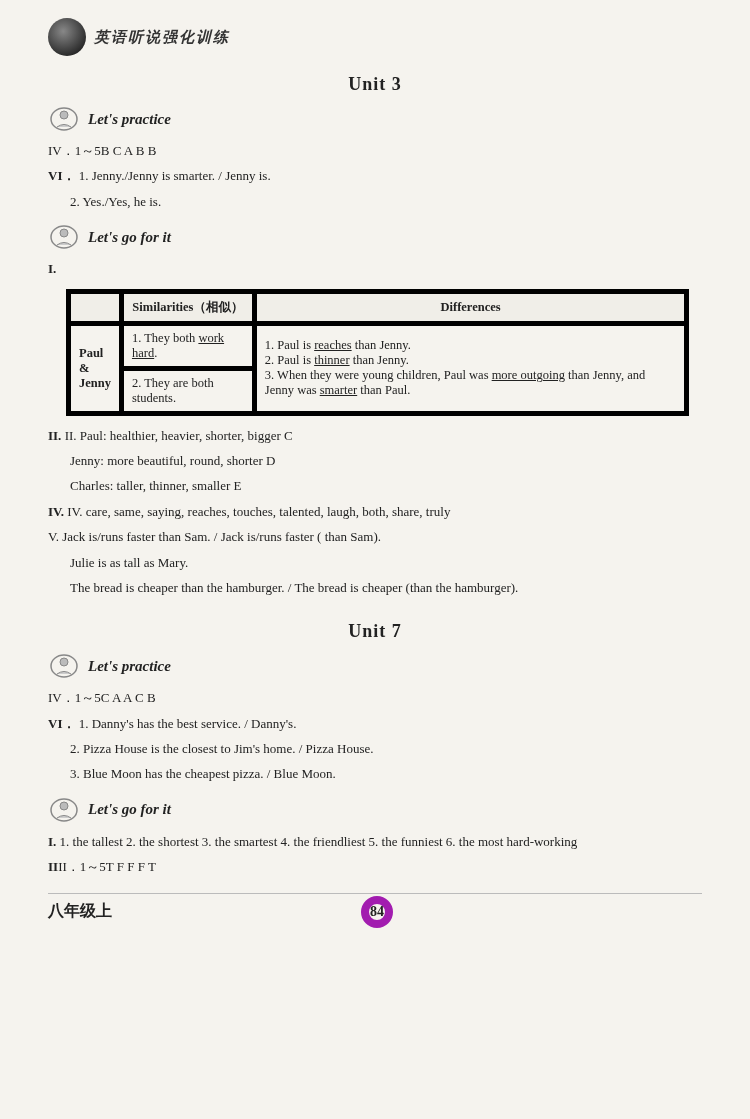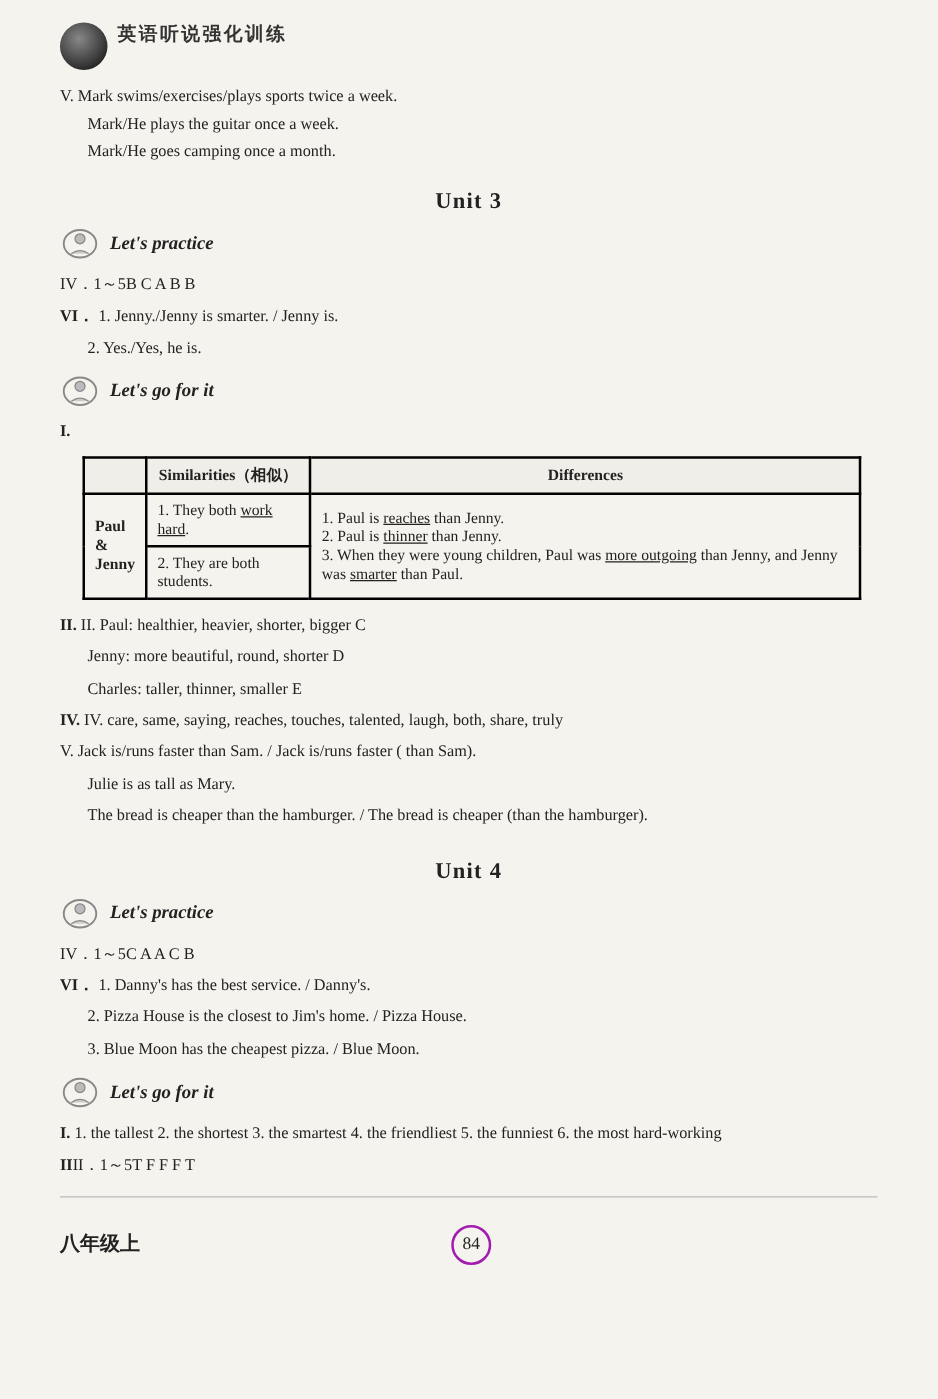--- a/index.html
+++ b/index.html
@@ -14,22 +14,23 @@
     }
     .page {
       width: 750px;
       min-height: 1119px;
       padding: 18px 48px 60px 48px;
       background: #f5f3ee;
       position: relative;
     }
     .header-row {
       display: flex;
-      align-items: flex-start;
+      align-items: center;
       margin-bottom: 10px;
+      font-style: italic;
     }
     .logo-circle {
       width: 38px;
       height: 38px;
       border-radius: 50%;
       background: radial-gradient(circle at 40% 35%, #888, #222 80%);
       display: inline-block;
       margin-right: 8px;
       flex-shrink: 0;
     }
@@ -80,76 +81,71 @@
     .bold { font-weight: bold; }
     .table-wrap {
       margin: 8px 0 8px 18px;
     }
     table {
       border-collapse: collapse;
       width: 98%;
       font-size: 12.5px;
     }
     table th, table td {
-      border: 2px solid #000000;
+      border: 5px solid #000000;
       padding: 5px 8px;
       vertical-align: middle;
     }
     table th {
       background: #f0eee8;
       font-weight: bold;
       text-align: center;
     }
     .paul-cell {
       font-weight: bold;
       text-align: left;
       white-space: nowrap;
     }
     .underline { text-decoration: underline; }
     .bottom-bar {
       display: flex;
       justify-content: space-between;
       align-items: center;
       margin-top: 14px;
-      padding-top: 22px;
+      padding-top: 2px;
       border-top: 1px solid #bbb;
     }
     .grade-label {
       font-size: 16px;
       font-weight: bold;
       font-family: "SimHei", "黑体", sans-serif;
     }
     .page-num {
       font-size: 14px;
-      font-weight: normal;
-      border: 2px solid #a21caf;
+      font-weight: bold;
+      border: 8px solid #a21caf;
       border-radius: 50%;
       width: 32px;
       height: 32px;
       display: flex;
       align-items: center;
       justify-content: center;
     }
     .indent { margin-left: 22px; }
   </style>
 </head>
 <body>
 
 <div class="page">
 
   <div class="header-row">
     <div class="logo-circle"></div>
     <span class="header-title">英语听说强化训练</span>
   </div>
 
-  <div class="section-v">
-    <div>V. Mark swims/exercises/plays sports twice a week.</div>
-    <div class="indent">Mark/He plays the guitar once a week.</div>
-    <div class="indent">Mark/He goes camping once a month.</div>
-  </div>
 
   <div class="unit-title">Unit 3</div>
 
   <div class="section-header">
     <div class="section-icon">
       <svg width="32" height="28" viewBox="0 0 32 28">
         <ellipse cx="16" cy="14" rx="13" ry="11" fill="none" stroke="#888" stroke-width="1.5"></ellipse>
         <circle cx="16" cy="10" r="4" fill="#bbb" stroke="#888" stroke-width="1"></circle>
         <path d="M9 22 Q16 17 23 22" fill="#ccc" stroke="#888" stroke-width="1"></path>
       </svg>
@@ -211,21 +207,21 @@
     <div class="answers-line indent">Jenny: more beautiful, round, shorter   D</div>
     <div class="answers-line indent">Charles: taller, thinner, smaller   E</div>
     <div class="answers-line">
       <span class="bold">IV. </span><span>IV. care, same, saying, reaches, touches, talented, laugh, both, share, truly</span>
     </div>
     <div class="answers-line">V. Jack is/runs faster than Sam. / Jack is/runs faster ( than Sam).</div>
     <div class="answers-line indent">Julie is as tall as Mary.</div>
     <div class="answers-line indent">The bread is cheaper than the hamburger. / The bread is cheaper (than the hamburger).</div>
   </div>
 
-  <div class="unit-title" style="margin-top:22px;">Unit 4</div>
+  <div class="unit-title" style="margin-top:22px;">Unit 7</div>
 
   <div class="section-header">
     <div class="section-icon">
       <svg width="32" height="28" viewBox="0 0 32 28">
         <ellipse cx="16" cy="14" rx="13" ry="11" fill="none" stroke="#888" stroke-width="1.5"></ellipse>
         <circle cx="16" cy="10" r="4" fill="#bbb" stroke="#888" stroke-width="1"></circle>
         <path d="M9 22 Q16 17 23 22" fill="#ccc" stroke="#888" stroke-width="1"></path>
       </svg>
     </div>
     <span class="section-label">Let's practice</span>

